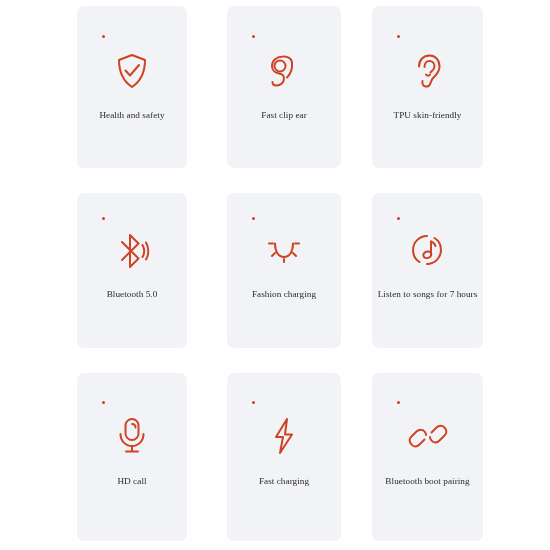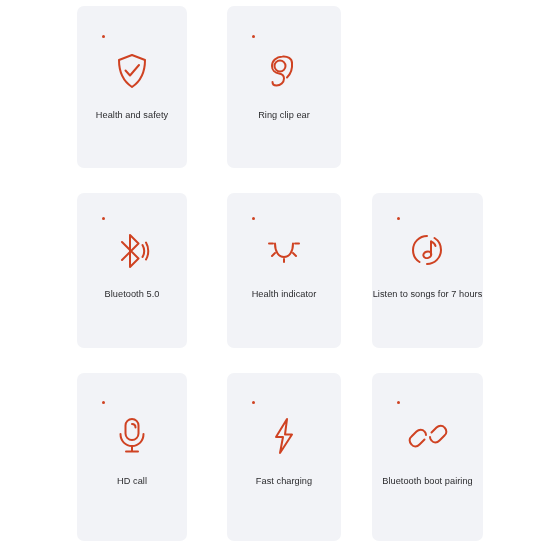--- a/index.html
+++ b/index.html
@@ -13,20 +13,21 @@
     font-family: "Liberation Sans", sans-serif;
     overflow: hidden;
   }
   .feature-grid {
     position: absolute;
     left: 0;
     top: 0;
     width: 550px;
     height: 402px;
     background: #ffffff;
+    font-family: Liberation Serif, serif;
   }
   .feature-card {
     position: absolute;
     background: #f2f3f7;
     border-radius: 7px;
     box-sizing: border-box;
   }
   
   .col-0 { left: 77px;  width: 110px; }
   .col-1 { left: 227px; width: 114px; }
@@ -102,23 +103,34 @@
 
   <div class="feature-card row-0 col-1">
     <span class="card-dot"></span>
     <span class="card-icon">
       <svg width="42" height="42" viewBox="0 0 42 42">
         <path d="M29 13 C29 8.5 24.5 6 19.5 6.5 C13 7 9 11 9 16 C9 20 12 23 16 23.5 C19 24 21 25.5 21 28.5 C21 32.5 17.5 35.5 13.5 35.5 C11 35.5 9.5 34 9.5 32"></path>
         <path d="M29 13 C29.5 18 28 23.5 24 27.5"></path>
         <circle cx="17" cy="16" r="5.5"></circle>
       </svg>
     </span>
-    <span class="card-label">Ring clip ear</span>
-  </div>
-
+    <span class="card-label">Fast clip ear</span>
+  </div>
+
+  <div class="feature-card row-0 col-2">
+    <span class="card-dot"></span>
+    <span class="card-icon">
+      <svg width="42" height="42" viewBox="0 0 42 42">
+        <path d="M12 16.5 C12 10 16.5 5.5 22.5 5.5 C28.5 5.5 32.5 10 32.5 16.5 C32.5 22 29 25 26.5 27.5 C24.5 29.5 24 31 23.5 33 C23 35.5 21 37 18.5 36.5 C16 36 15 33.5 15.5 31"></path>
+        <path d="M17.5 17 C17.5 13.5 19.5 11 22.5 11 C25.5 11 27.5 13.5 27.5 16.5 C27.5 19.5 25 21 23.5 22.5"></path>
+        <path d="M19 24.5 C20 26 22 26 23 24.5"></path>
+      </svg>
+    </span>
+    <span class="card-label">TPU skin-friendly</span>
+  </div>
 
   <div class="feature-card row-1 col-0">
     <span class="card-dot"></span>
     <span class="card-icon">
       <svg width="42" height="42" viewBox="0 0 42 42">
         <path d="M19 5 L19 37 L27.5 28.5 L11 12 M11 30 L27.5 13.5 L19 5"></path>
         <path d="M31.5 15 C33.5 18.5 33.5 23.5 31.5 27"></path>
         <path d="M35 12.5 C38 17.5 38 24.5 35 29.5"></path>
       </svg>
     </span>
@@ -130,21 +142,21 @@
     <span class="card-icon">
       <svg width="42" height="42" viewBox="0 0 42 42">
         <path d="M12 13.5 C12 21.5 15.5 27 21 27 C26.5 27 30 21.5 30 13.5"></path>
         <path d="M6 13.5 L10 13.5"></path>
         <path d="M32 13.5 L36 13.5"></path>
         <path d="M9 26 L12 23"></path>
         <path d="M33 26 L30 23"></path>
         <path d="M21 32 L21 29"></path>
       </svg>
     </span>
-    <span class="card-label">Health indicator</span>
+    <span class="card-label">Fashion charging</span>
   </div>
 
   <div class="feature-card row-1 col-2">
     <span class="card-dot"></span>
     <span class="card-icon">
       <svg width="42" height="42" viewBox="0 0 42 42">
         <path d="M27.5 8 C31.5 10.5 34 14.9 34 20 C34 27.7 27.7 34 20 34"></path>
         <path d="M12.5 32 C8.5 29.5 6 25.1 6 20 C6 12.3 12.3 6 20 6"></path>
         <path d="M24 11.5 L24 24.5"></path>
         <path d="M24 11.5 C26.5 12.5 28 14 28.5 16"></path>

